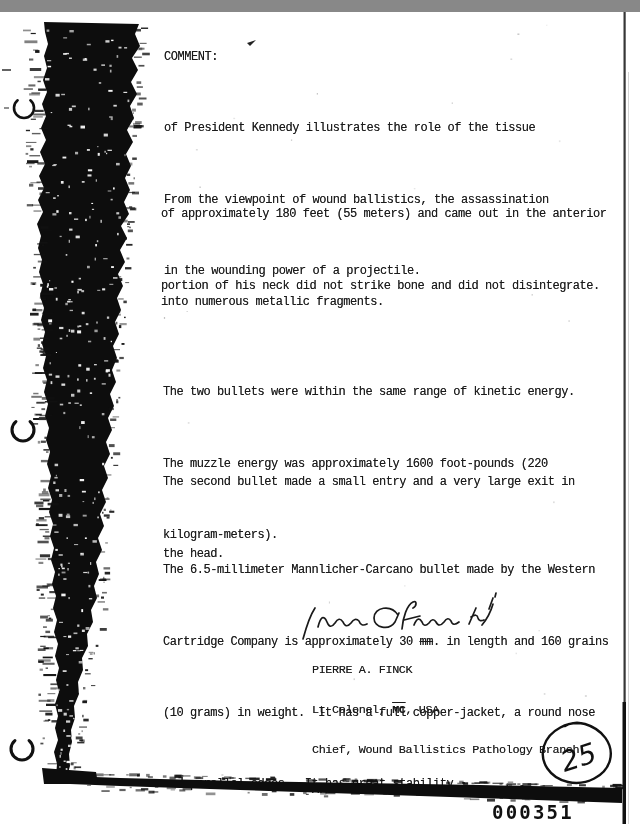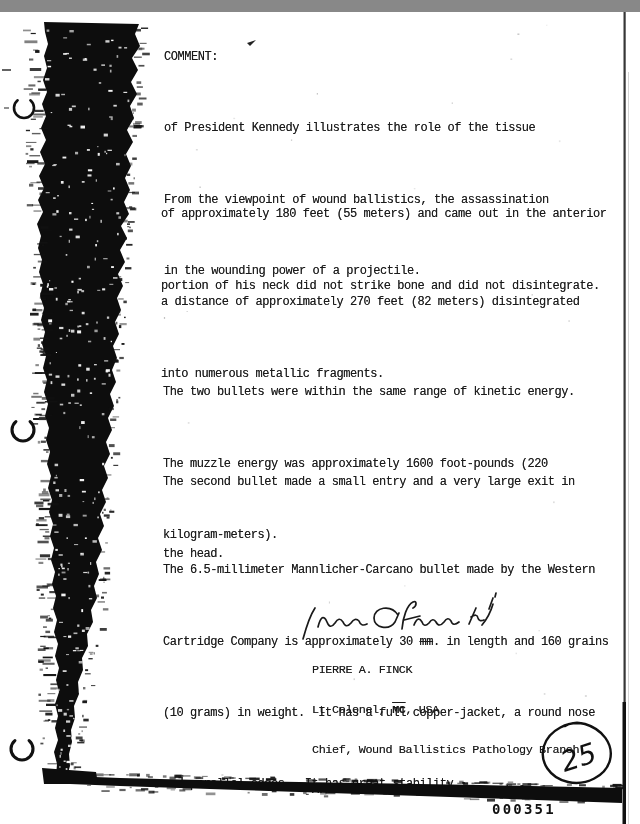--- a/index.html
+++ b/index.html
@@ -29,21 +29,21 @@
     font-size:11.8px;
     letter-spacing:-0.4px;
     line-height:13.4px;
     white-space:pre;
     text-shadow:0 0 0.5px rgba(20,20,20,0.6);
   }
   .stamp{
     position:absolute;
     font-family:"DejaVu Sans Mono","Liberation Mono",monospace;
     font-weight:bold;
-    font-size:14px;
+    font-size:19px;
     letter-spacing:2.2px;
     color:#111;
   }
   svg.artifacts{position:absolute;left:0;top:0;pointer-events:none;}
 </style>
 </head>
 <body>
 
 <div class="page">
 
@@ -54,21 +54,20 @@
     <div class="line">From the viewpoint of wound ballistics, the assassination</div>
     <div class="line">in the wounding power of a projectile.</div>
   </div>
 
   <div class="typed" style="left:161px;top:144px;">
     <div class="line">of approximately 180 feet (55 meters) and came out in the anterior</div>
     <div class="line">portion of his neck did not strike bone and did not disintegrate.</div>
   </div>
 
   <div class="typed" style="left:161px;top:232px;">
-    <div class="line">a distance of approximately 270 feet (82 meters) disintegrated</div>
     <div class="line">into numerous metallic fragments.</div>
   </div>
 
   <div class="typed" style="left:163px;top:322px;">
     <div class="line">The two bullets were within the same range of kinetic energy.</div>
     <div class="line">The muzzle energy was approximately 1600 foot-pounds (220</div>
     <div class="line">kilogram-meters).</div>
   </div>
 
   <div class="typed" style="left:163px;top:412px;">

